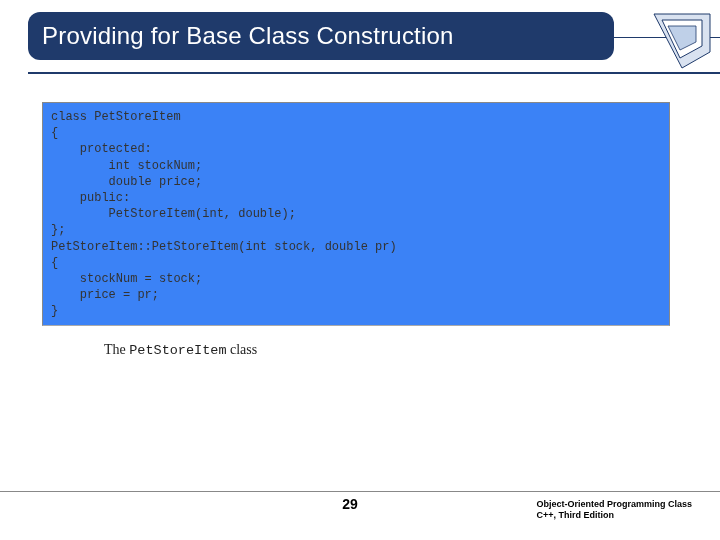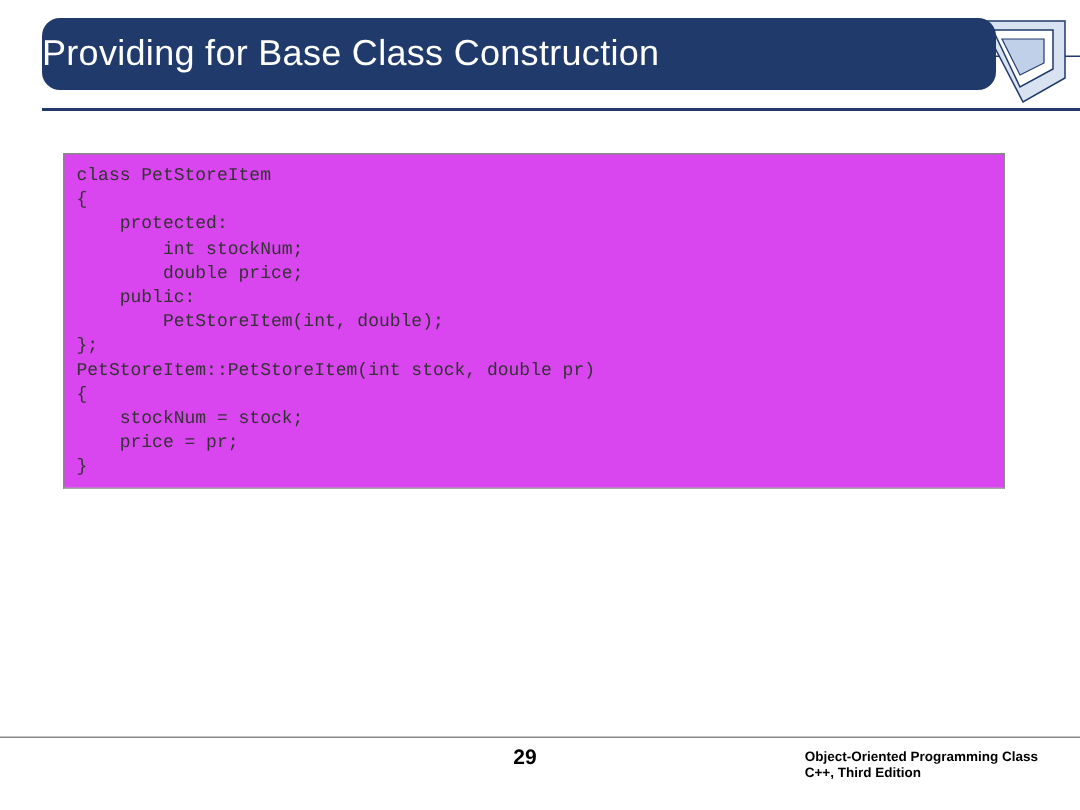--- a/index.html
+++ b/index.html
@@ -12,27 +12,28 @@
     overflow: hidden;
   }
   .title-bar {
     position: relative;
     margin-top: 12px;
   }
   .title-box {
     position: absolute;
     left: 28px;
     top: 0;
-    width: 636px;
+    width: 586px;
     height: 48px;
     background: #1f3a6b;
     border-radius: 12px;
     z-index: 2;
     display: flex;
     align-items: center;
+    padding-left: 14px;
   }
   .title-text {
     color: #ffffff;
     font-size: 24px;
     font-weight: 400;
     letter-spacing: 0.2px;
   }
   .title-inner {
     position: absolute;
     left: 34px;
@@ -72,21 +73,21 @@
   .content {
     position: absolute;
     left: 42px;
     top: 102px;
     width: 628px;
   }
   .code-box {
     border: 1px solid #888;
     border-bottom: 1px solid #aaa;
     padding: 6px 8px 6px 8px;
-    background: #d946ef;
+    background: #3b82f6;
   }
   .code-box pre {
     font-family: "Courier New", Courier, monospace;
     font-size: 12px;
     line-height: 1.35;
     color: #333;
     white-space: pre;
   }
   .caption-row {
     margin-top: 16px;
@@ -155,20 +156,23 @@
         double price;
     public:
         PetStoreItem(int, double);
 };
 PetStoreItem::PetStoreItem(int stock, double pr)
 {
     stockNum = stock;
     price = pr;
 }</pre>
   </div>
+  <div class="caption-row">
+    <span>The </span><span class="mono">PetStoreItem</span><span> class</span>
+  </div>
 </div>
 
 <div class="footer-line"></div>
 <div class="page-num"><span>29</span></div>
 <div class="footer-text">
   <div>Object-Oriented Programming Class</div>
   <div>C++, Third Edition</div>
 </div>
 
 </body></html>

